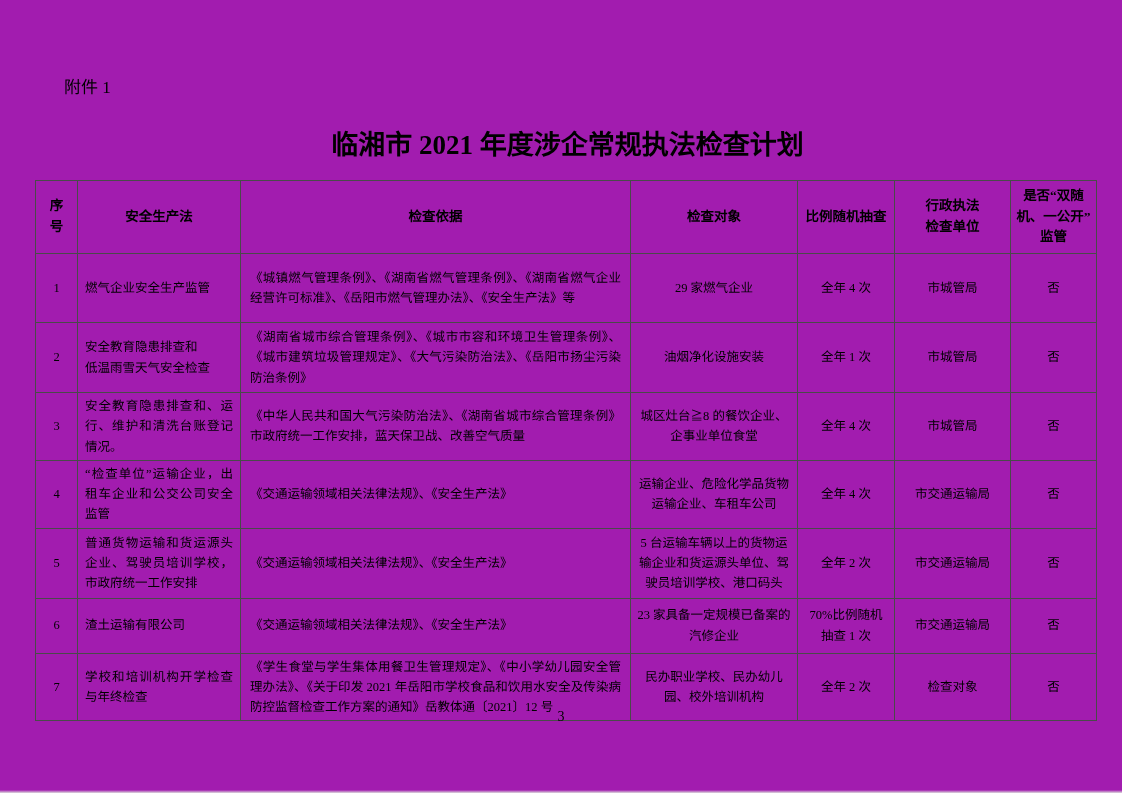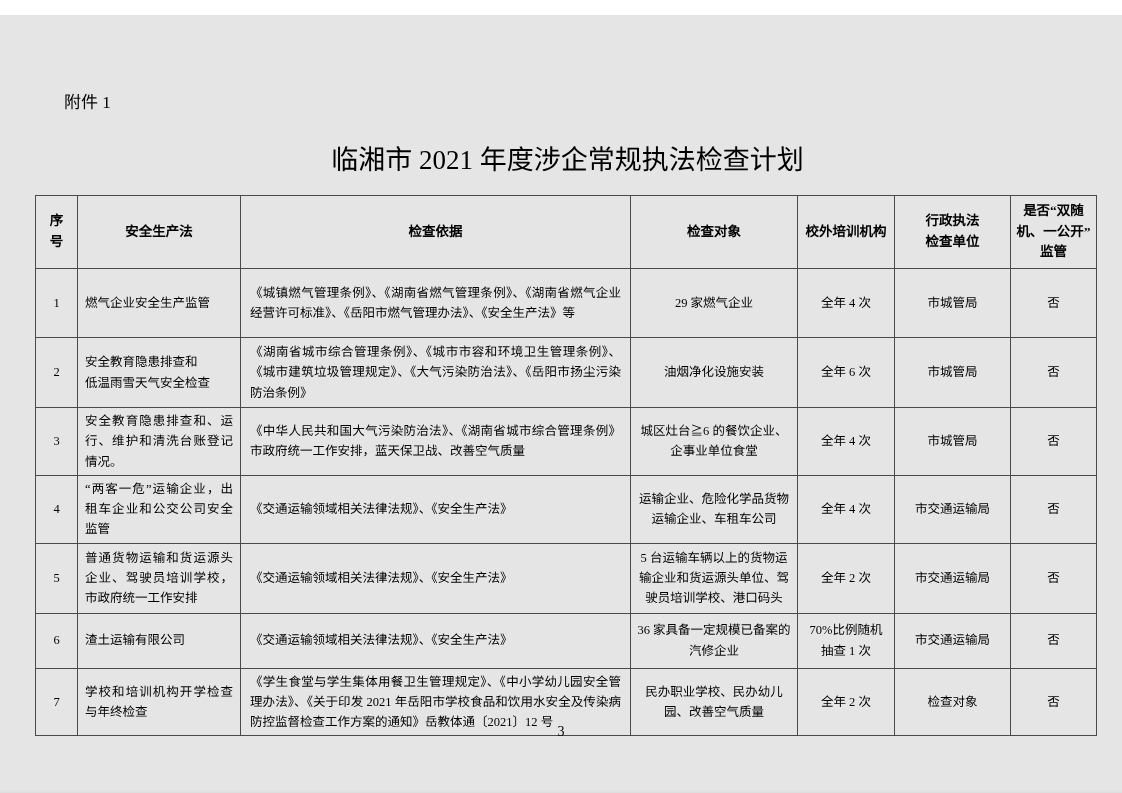--- a/index.html
+++ b/index.html
@@ -5,35 +5,34 @@
   html, body { margin: 0; padding: 0; background: #ffffff; }
   body {
     width: 1122px; height: 793px;
     font-family: "Liberation Serif", "DejaVu Serif", serif;
     color: #000;
     position: relative;
     overflow: hidden;
   }
   .page {
     position: absolute; inset: 0;
-    background: #e5e5e5;
-    margin-top: 15px;
+    background: #a21caf;
   }
   .page-bottom-edge {
     position: absolute; left: 0; right: 0; bottom: 0; height: 3px;
     background: linear-gradient(to bottom, rgba(255,255,255,0), #dcdcdc);
   }
   .attachment-label {
     position: absolute; left: 64px; top: 76px;
     font-size: 17px; line-height: 24px;
   }
   .doc-title {
     position: absolute; left: 13px; right: 0; top: 127px;
     text-align: center;
-    font-size: 27px; font-weight: normal;
+    font-size: 27px; font-weight: bold;
     line-height: 36px;
   }
   table.plan {
     position: absolute; left: 35px; top: 180px;
     width: 1061px;
     border-collapse: collapse;
     table-layout: fixed;
   }
   .plan th, .plan td {
     border: 1.5px solid #4a4a4a;
@@ -92,21 +91,21 @@
       <col style="width:116px">
       <col style="width:86px">
     </colgroup>
     <thead>
       <tr>
         <th>序
 号</th>
         <th>安全生产法</th>
         <th>检查依据</th>
         <th>检查对象</th>
-        <th>校外培训机构</th>
+        <th>比例随机抽查</th>
         <th>行政执法
 检查单位</th>
         <th>是否“双随
 机、一公开”
 监管</th>
       </tr>
     </thead>
     <tbody>
         <tr>
           <td>1</td>
@@ -116,65 +115,65 @@
           <td>全年 4 次</td>
           <td>市城管局</td>
           <td>否</td>
         </tr>
         <tr>
           <td>2</td>
           <td>安全教育隐患排查和
 低温雨雪天气安全检查</td>
           <td>《湖南省城市综合管理条例》、《城市市容和环境卫生管理条例》、《城市建筑垃圾管理规定》、《大气污染防治法》、《岳阳市扬尘污染防治条例》</td>
           <td>油烟净化设施安装</td>
-          <td>全年 6 次</td>
+          <td>全年 1 次</td>
           <td>市城管局</td>
           <td>否</td>
         </tr>
         <tr>
           <td>3</td>
           <td>安全教育隐患排查和、运行、维护和清洗台账登记情况。</td>
           <td>《中华人民共和国大气污染防治法》、《湖南省城市综合管理条例》市政府统一工作安排，蓝天保卫战、改善空气质量</td>
-          <td>城区灶台≧6 的餐饮企业、企事业单位食堂</td>
+          <td>城区灶台≧8 的餐饮企业、企事业单位食堂</td>
           <td>全年 4 次</td>
           <td>市城管局</td>
           <td>否</td>
         </tr>
         <tr>
           <td>4</td>
-          <td>“两客一危”运输企业，出租车企业和公交公司安全监管</td>
+          <td>“检查单位”运输企业，出租车企业和公交公司安全监管</td>
           <td>《交通运输领域相关法律法规》、《安全生产法》</td>
           <td>运输企业、危险化学品货物运输企业、车租车公司</td>
           <td>全年 4 次</td>
           <td>市交通运输局</td>
           <td>否</td>
         </tr>
         <tr>
           <td>5</td>
           <td>普通货物运输和货运源头企业、驾驶员培训学校，市政府统一工作安排</td>
           <td>《交通运输领域相关法律法规》、《安全生产法》</td>
           <td>5 台运输车辆以上的货物运输企业和货运源头单位、驾驶员培训学校、港口码头</td>
           <td>全年 2 次</td>
           <td>市交通运输局</td>
           <td>否</td>
         </tr>
         <tr>
           <td>6</td>
           <td>渣土运输有限公司</td>
           <td>《交通运输领域相关法律法规》、《安全生产法》</td>
-          <td>36 家具备一定规模已备案的汽修企业</td>
+          <td>23 家具备一定规模已备案的汽修企业</td>
           <td>70%比例随机抽查 1 次</td>
           <td>市交通运输局</td>
           <td>否</td>
         </tr>
         <tr>
           <td>7</td>
           <td>学校和培训机构开学检查与年终检查</td>
           <td>《学生食堂与学生集体用餐卫生管理规定》、《中小学幼儿园安全管理办法》、《关于印发 2021 年岳阳市学校食品和饮用水安全及传染病防控监督检查工作方案的通知》岳教体通〔2021〕12 号</td>
-          <td>民办职业学校、民办幼儿园、改善空气质量</td>
+          <td>民办职业学校、民办幼儿园、校外培训机构</td>
           <td>全年 2 次</td>
           <td>检查对象</td>
           <td>否</td>
         </tr>
       </tbody>
   </table>
 
   <div class="page-number">3</div>
 
   <div class="page-bottom-edge"></div>

